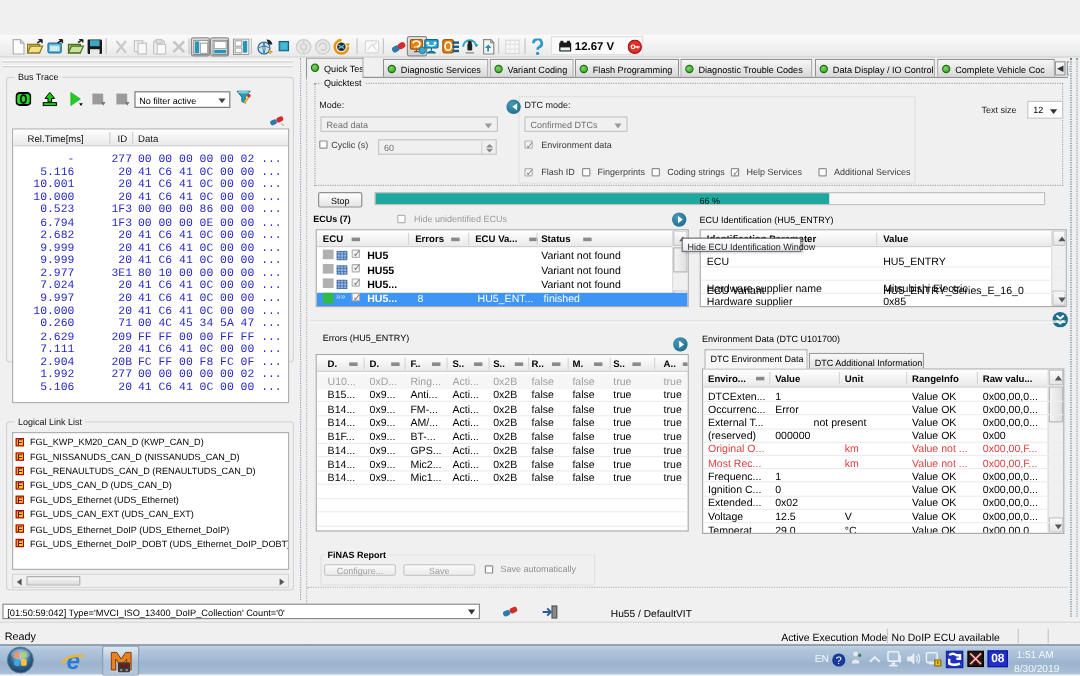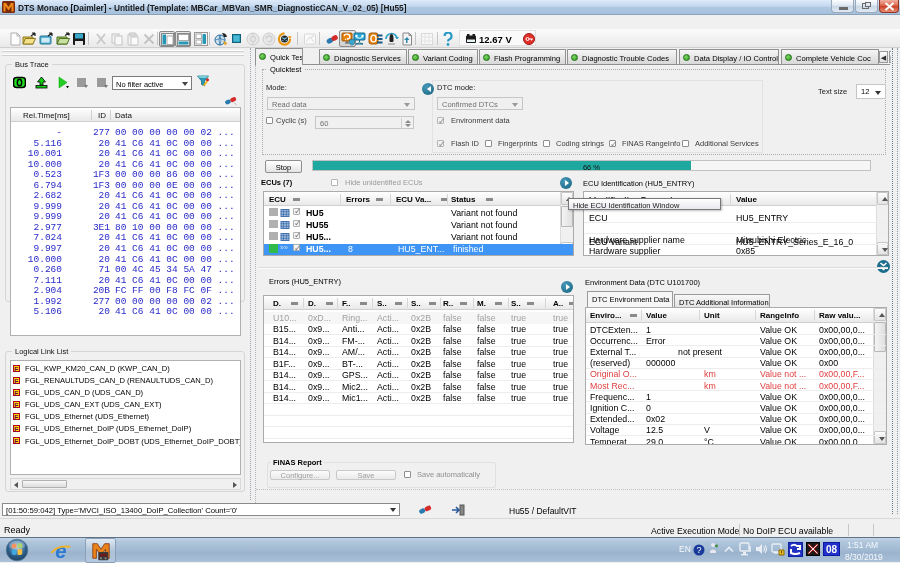--- a/index.html
+++ b/index.html
@@ -112,21 +112,21 @@
 .gridh { position:absolute; left:0; right:0; height:1px; background:#ededed; z-index:1; }
 .sb { position:absolute; background:#f0f0f0; border-left:1px solid #dcdcdc; }
 .sbarr { position:absolute; left:0; width:100%; height:13px; background:linear-gradient(#fdfdfd,#e3e3e3); border:1px solid #c6c6c6; border-radius:1px; }
 .sbarr:after { content:""; position:absolute; left:3.5px; }
 .sbarr.up:after { top:4px; border-left:3px solid transparent; border-right:3px solid transparent; border-bottom:4px solid #555; }
 .sbarr.dn:after { top:4.5px; border-left:3px solid transparent; border-right:3px solid transparent; border-top:4px solid #555; }
 .sbthumb { position:absolute; left:0; width:100%; background:linear-gradient(90deg,#f4f4f4,#dfdfdf); border:1px solid #b8b8b8; border-radius:1px; }
 
 .envtab { position:absolute; background:linear-gradient(#f8f8f8,#e2e2e2); border:1px solid #9a9a9a; border-bottom:none; border-radius:1px 1px 0 0; font-size:7.5px; color:#000; padding:3px 0 0 4px; white-space:nowrap; overflow:hidden; }
 .envtab.active { background:#f6f6f6; z-index:2; }
-#tooltip { position:absolute; left:312px; top:133px; width:153px; height:12px; background:linear-gradient(#ffffff,#e8e8f0); border:1px solid #777; font-size:7.5px; color:#222; padding:2px 0 0 4px; z-index:10; white-space:nowrap; box-shadow:1px 1px 2px rgba(0,0,0,0.25); }
+#tooltip { position:absolute; left:312px; top:133px; width:100px; height:12px; background:linear-gradient(#ffffff,#e8e8f0); border:1px solid #777; font-size:7.5px; color:#222; padding:2px 0 0 4px; z-index:10; white-space:nowrap; box-shadow:1px 1px 2px rgba(0,0,0,0.25); }
 .sqico { position:absolute; left:5px; top:1.5px; width:8.5px; height:8.5px; }
 .gridico { position:absolute; left:16px; top:2px; width:10px; height:8px; }
 .cbico { position:absolute; left:29px; top:1.5px; width:7px; height:7px; background:#f4f4f4; border:1px solid #b0b0b0; border-radius:1px; }
 .cbico.checked:after { content:"\2713"; position:absolute; left:0px; top:-2.5px; font-size:9px; color:#7a7a7a; }
 .trow.sel { background:#3e95f5; color:#fff; }
 .trow.sel span { color:#fff; }
 .trow.gray { background:#f6f6f6; }
 .trow.gray span { color:#9f9f9f; }
 .trow.red span { color:#e04040; }
 
@@ -143,39 +143,20 @@
 #orb { position:absolute; left:5px; top:0px; width:24px; height:24px; }
 #ieicon { position:absolute; left:50px; top:2px; width:22px; height:22px; }
 #mtask { position:absolute; left:85px; top:0px; width:31px; height:25px; background:linear-gradient(rgba(255,255,255,0.55),rgba(255,255,255,0.2) 45%,rgba(200,220,240,0.25)); border:1px solid #8aa0b8; border-radius:2px; }
 .trtxt { position:absolute; font-size:8.5px; color:#f4f8fc; white-space:nowrap; }
 .trico { position:absolute; }
 #taskbar { top:537px; left:0; width:900px; height:25px; background:linear-gradient(#c2d4e6 0%, #b0c6dc 15%, #a2bad2 50%, #9bb3cd 60%, #a5bcd4 90%, #aec3da 100%); border-top:1px solid #5f7184; }
 </style>
 </head>
 <body>
 <div id="root">
-  <div class="abs" id="titlebar">
-    <svg class="abs" style="left:2px;top:1px;" width="13" height="12" viewBox="0 0 13 12">
-        <rect x="0" y="0" width="13" height="12" rx="1.5" fill="#7a2a08"></rect>
-        <path d="M1.5 10.5 L1.5 2 L4 2 L6.5 6 L9 2 L11.5 2 L11.5 10.5 L9.5 10.5 L9.5 5 L6.5 9.5 L3.5 5 L3.5 10.5 Z" fill="#f08a1a"></path>
-      </svg>
-    <div class="abs" id="titletext">DTS Monaco [Daimler] - Untitled (Template: MBCar_MBVan_SMR_DiagnosticCAN_V_02_05) [Hu55]</div>
-    <div class="abs capbtn" id="btnmin">
-        <i style="position:absolute;left:7px;top:7px;width:9px;height:2.5px;background:#6a6a6a;"></i>
-      </div>
-    <div class="abs capbtn" id="btnmax">
-        <i style="position:absolute;left:6px;top:3px;width:7px;height:6px;border:1.4px solid #6a6a6a;"></i>
-        <i style="position:absolute;left:9px;top:1.5px;width:6px;height:5px;border:1.4px solid #6a6a6a;background:#dfe8f2;"></i>
-      </div>
-    <div class="abs capbtn" id="btnclose">
-        <svg style="position:absolute;left:4px;top:2px;" width="11" height="9" viewBox="0 0 11 9">
-          <path d="M1.5 1 L9.5 8 M9.5 1 L1.5 8" stroke="#fff" stroke-width="2"></path>
-        </svg>
-      </div>
-  </div>
   <div class="abs" id="toolbar">
     <svg class="tbi" style="left:8px;" viewBox="0 0 14 14">
         <path d="M3 1 L9 1 L12 4 L12 13 L3 13 Z" fill="#fdfdfd" stroke="#b0b0b0"></path>
         <path d="M9 1 L9 4 L12 4" fill="none" stroke="#b0b0b0"></path>
       </svg>
     <svg class="tbi" style="left:22px;width:15px;" viewBox="0 0 15 14">
         <path d="M1 5 L1 12 L11 12 L11 5 Z" fill="#e8c84a" stroke="#8a7a20"></path>
         <path d="M1 12 L3.5 6.5 L13.5 6.5 L11 12 Z" fill="#f5e08a" stroke="#8a7a20"></path>
         <path d="M9 4 L13 1 M13 1 L13 4 M13 1 L10 1" stroke="#222" stroke-width="1.2" fill="none"></path>
       </svg>
@@ -388,35 +369,37 @@
 <div class="btrow"><b style="right:178px;">0.523</b><b style="right:130px;">1F3</b><b style="left:104px;">00 00 00 86 00 00 ...</b></div>
 <div class="btrow"><b style="right:178px;">6.794</b><b style="right:130px;">1F3</b><b style="left:104px;">00 00 00 0E 00 00 ...</b></div>
 <div class="btrow"><b style="right:178px;">2.682</b><b style="right:130px;">20</b><b style="left:104px;">41 C6 41 0C 00 00 ...</b></div>
 <div class="btrow"><b style="right:178px;">9.999</b><b style="right:130px;">20</b><b style="left:104px;">41 C6 41 0C 00 00 ...</b></div>
 <div class="btrow"><b style="right:178px;">9.999</b><b style="right:130px;">20</b><b style="left:104px;">41 C6 41 0C 00 00 ...</b></div>
 <div class="btrow"><b style="right:178px;">2.977</b><b style="right:130px;">3E1</b><b style="left:104px;">80 10 00 00 00 00 ...</b></div>
 <div class="btrow"><b style="right:178px;">7.024</b><b style="right:130px;">20</b><b style="left:104px;">41 C6 41 0C 00 00 ...</b></div>
 <div class="btrow"><b style="right:178px;">9.997</b><b style="right:130px;">20</b><b style="left:104px;">41 C6 41 0C 00 00 ...</b></div>
 <div class="btrow"><b style="right:178px;">10.000</b><b style="right:130px;">20</b><b style="left:104px;">41 C6 41 0C 00 00 ...</b></div>
 <div class="btrow"><b style="right:178px;">0.260</b><b style="right:130px;">71</b><b style="left:104px;">00 4C 45 34 5A 47 ...</b></div>
+<div class="btrow"><b style="right:178px;">2.629</b><b style="right:130px;">209</b><b style="left:104px;">FF FF 00 00 FF FF ...</b></div>
 <div class="btrow"><b style="right:178px;">7.111</b><b style="right:130px;">20</b><b style="left:104px;">41 C6 41 0C 00 00 ...</b></div>
 <div class="btrow"><b style="right:178px;">2.904</b><b style="right:130px;">20B</b><b style="left:104px;">FC FF 00 F8 FC 0F ...</b></div>
 <div class="btrow"><b style="right:178px;">1.992</b><b style="right:130px;">277</b><b style="left:104px;">00 00 00 00 00 02 ...</b></div>
 <div class="btrow"><b style="right:178px;">5.106</b><b style="right:130px;">20</b><b style="left:104px;">41 C6 41 0C 00 00 ...</b></div>
 </div>
       </div>
     </div>
     <div class="groupbox" id="loglinks">
       <div class="gblabel">Logical Link List</div>
       <div id="llList">
 <div class="llrow"><span class="ficon">F</span>FGL_KWP_KM20_CAN_D (KWP_CAN_D)</div>
+<div class="llrow"><span class="ficon">F</span>FGL_NISSANUDS_CAN_D (NISSANUDS_CAN_D)</div>
 <div class="llrow"><span class="ficon">F</span>FGL_RENAULTUDS_CAN_D (RENAULTUDS_CAN_D)</div>
 <div class="llrow"><span class="ficon">F</span>FGL_UDS_CAN_D (UDS_CAN_D)</div>
+<div class="llrow"><span class="ficon">F</span>FGL_UDS_Ethernet (UDS_Ethernet)</div>
 <div class="llrow"><span class="ficon">F</span>FGL_UDS_CAN_EXT (UDS_CAN_EXT)</div>
-<div class="llrow"><span class="ficon">F</span>FGL_UDS_Ethernet (UDS_Ethernet)</div>
 <div class="llrow"><span class="ficon">F</span>FGL_UDS_Ethernet_DoIP (UDS_Ethernet_DoIP)</div>
 <div class="llrow"><span class="ficon">F</span>FGL_UDS_Ethernet_DoIP_DOBT (UDS_Ethernet_DoIP_DOBT)</div>
 </div>
       <div id="llScroll">
         <i style="position:absolute;left:1px;top:1px;width:0;height:0;border-top:3px solid transparent;border-bottom:3px solid transparent;border-right:4px solid #555;margin-top:1.5px;margin-left:2px;"></i>
         <i style="position:absolute;right:3px;top:2.5px;width:0;height:0;border-top:3px solid transparent;border-bottom:3px solid transparent;border-left:4px solid #555;"></i>
         <i style="position:absolute;left:11px;top:1px;width:45px;height:8px;background:linear-gradient(#f8f8f8,#dcdcdc);border:1px solid #b0b0b0;border-radius:1px;"></i>
       </div>
     </div>
   </div>
@@ -448,21 +431,21 @@
       <div class="spin" style="left:59px;top:51px;width:99px;">60<span class="spinbtns"></span></div>
       <div class="checkbox dis checked" style="left:181px;top:52px;"></div>
       <div class="cblabel" style="left:195px;top:51px;">Environment data</div>
       <div class="checkbox dis checked" style="left:181px;top:75px;"></div>
       <div class="cblabel" style="left:195px;top:74px;">Flash ID</div>
       <div class="checkbox" style="left:229px;top:75px;"></div>
       <div class="cblabel" style="left:242px;top:74px;">Fingerprints</div>
       <div class="checkbox" style="left:287px;top:75px;"></div>
       <div class="cblabel" style="left:300px;top:74px;">Coding strings</div>
       <div class="checkbox checked dark" style="left:353px;top:75px;background:#fff;border-color:#8f8f8f;"></div>
-      <div class="cblabel" style="left:366px;top:74px;">FiNAS RangeInfo</div>
+      <div class="cblabel" style="left:366px;top:74px;">Help Services</div>
       <div class="checkbox" style="left:426px;top:75px;"></div>
       <div class="cblabel" style="left:439px;top:74px;">Additional Services</div>
       <div class="ctl-label" style="left:562px;top:22px;">Text size</div>
       <div class="combo" style="left:600px;top:19px;width:30px;height:15px;background:#fff;color:#000;">12<span class="arr" style="border-top-color:#333;top:5.5px;"></span></div>
       <div id="qtStop">Stop</div>
       <div id="qtProg">
           <div id="qtProgFill"></div>
           <div id="qtProgText">66 %</div>
         </div>
       <div class="sechdr" style="left:5px;top:113px;font-weight:bold;">ECUs (7)</div>

